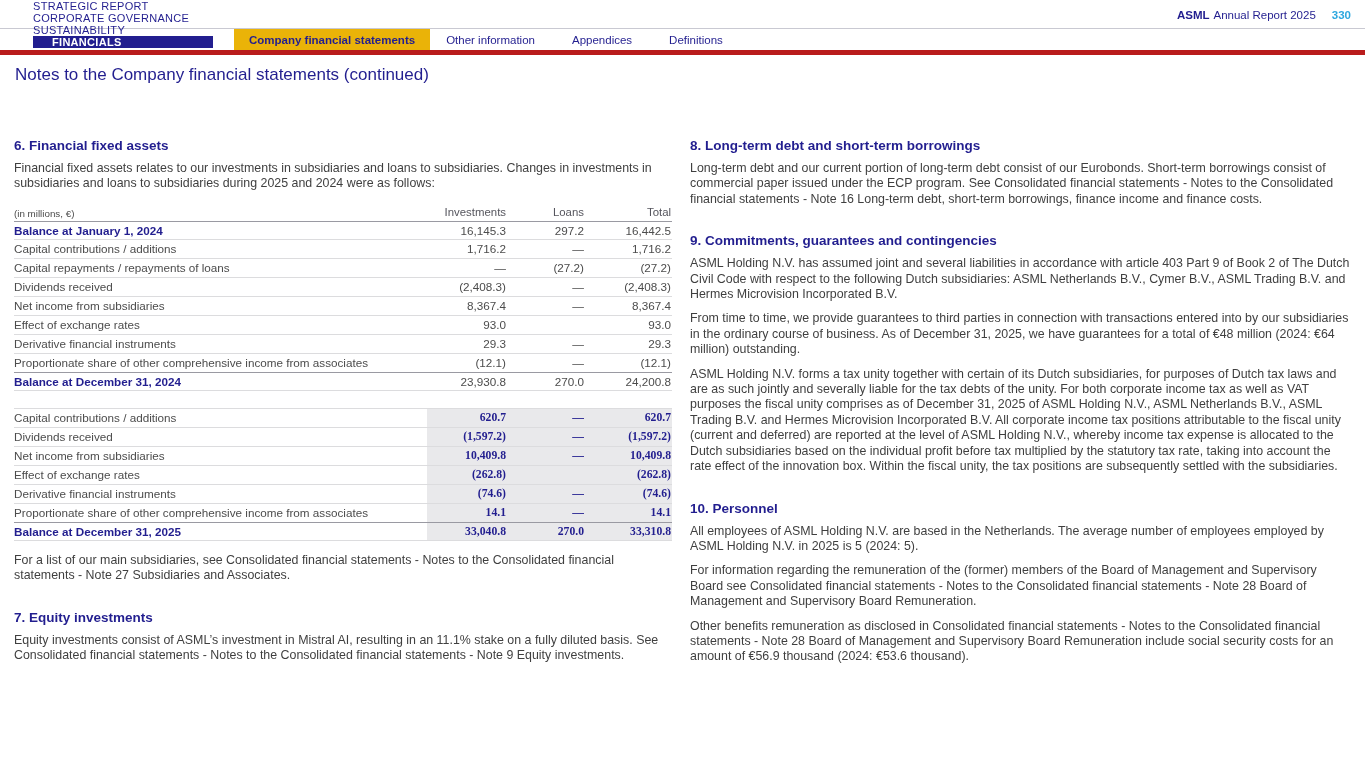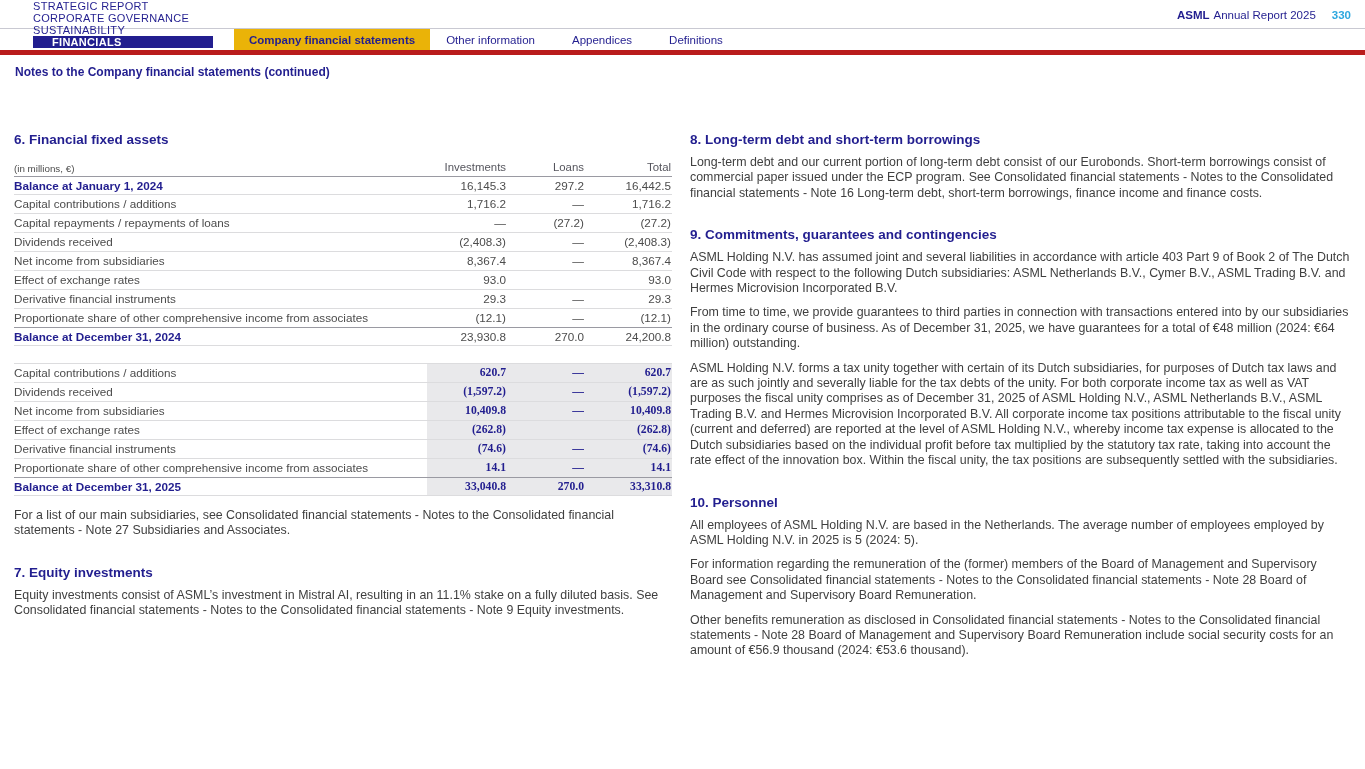--- a/index.html
+++ b/index.html
@@ -43,21 +43,21 @@
     display: flex; align-items: center; margin-right: 37px;
     font-size: 11.5px; color: #221e8f; cursor: pointer; white-space: nowrap;
   }
   .subnav-item.active {
     background: #eab308; font-weight: 700; padding: 0 15px; margin-left: -8px;
     margin-right: 16px;
   }
 
   
   .page-title {
-    margin: 10px 0 0 15px; font-size: 12px; color: #221e8f; font-weight: 700;
+    margin: 10px 0 0 15px; font-size: 17px; color: #221e8f; font-weight: 400;
   }
 
   
   .content { display: flex; gap: 18px; padding: 0 14px; margin-top: 53px; }
   .col-left  { width: 658px; flex: none; }
   .col-right { width: 661px; flex: none; }
 
   .sec-heading {
     font-size: 13.5px; font-weight: 700; color: #221e8f;
     margin: 26px 0 8px 0;
@@ -108,20 +108,21 @@
   <div class="subnav-item">Appendices</div>
   <div class="subnav-item">Definitions</div>
 </div>
 
 <div class="page-title">Notes to the Company financial statements (continued)</div>
 
 <div class="content">
 
   <div class="col-left">
     <div class="sec-heading first">6. Financial fixed assets</div>
+    <p class="body-p">Financial fixed assets relates to our investments in subsidiaries and loans to subsidiaries. Changes in investments in subsidiaries and loans to subsidiaries during 2025 and 2024 were as follows:</p>
 
     <div class="ftable">
 
       <div class="trow thead">
         <div class="tlabel">(in millions, €)</div>
         <div class="tnums">
           <div class="tc c1">Investments</div>
           <div class="tc c2">Loans</div>
           <div class="tc c3">Total</div>
         </div>

